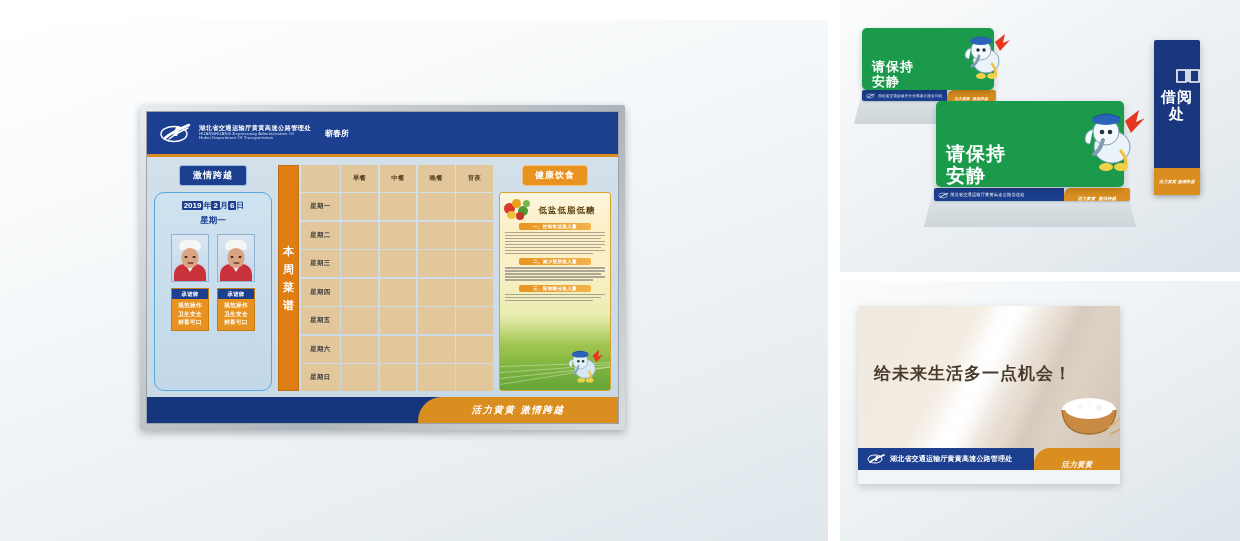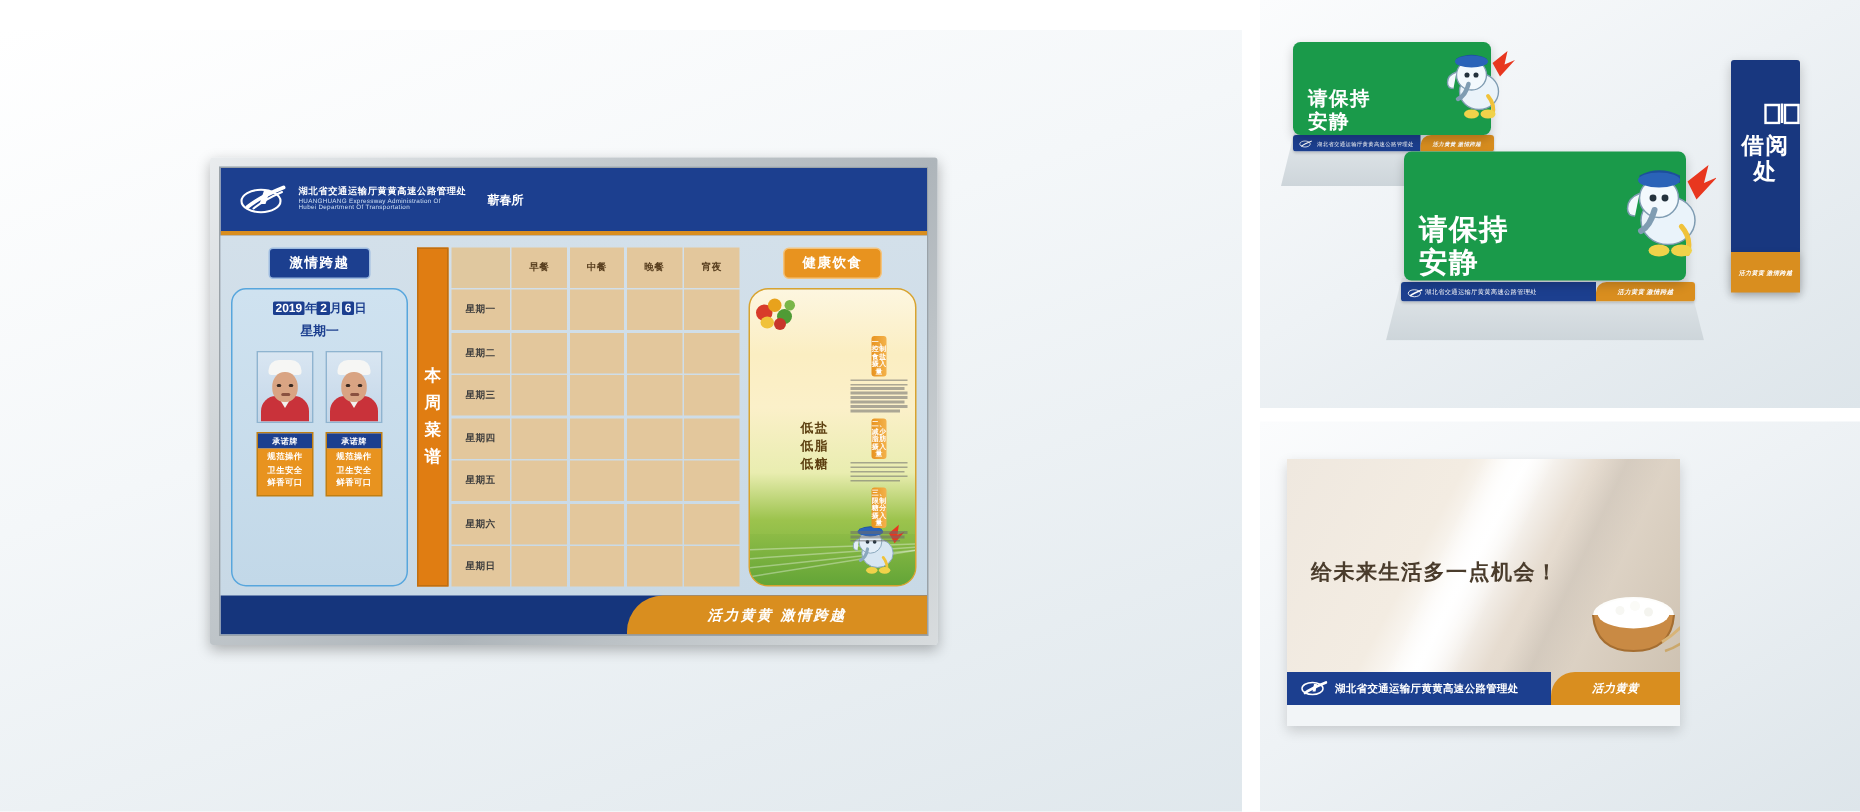--- a/index.html
+++ b/index.html
@@ -151,24 +151,24 @@
 
   
   .col-health { width: 112px; flex: none; display: flex; flex-direction: column; align-items: center; }
   .pill-orange {
     background: #e8931f; color: #fff; font-size: 9px; font-weight: bold;
     padding: 3px 12px; border-radius: 4px; letter-spacing: 1px;
     border: 1px solid #f3c37d; white-space: nowrap;
   }
   .health-card {
     margin-top: 6px; flex: 1; width: 100%;
-    border: 1px solid #d8a32f; border-radius: 13px; overflow: hidden;
+    border: 1px solid #d8a32f; border-radius: 3px; overflow: hidden;
     background:
       linear-gradient(180deg,#fdf6e0 0%,#fbeec2 22%,#fbf0c9 40%,#e9edb0 62%,#9cc34d 78%,#6fae3d 100%);
-    position: relative; display: flex; flex-direction: row; align-items: center;
+    position: relative; display: flex; flex-direction: column;
   }
   .veg-cluster { position: absolute; left: 2px; top: 4px; width: 30px; height: 24px; }
   .veg { position: absolute; border-radius: 50%; }
   .health-title {
     margin: 12px 6px 0 30px; font-size: 8.5px; color: #5d4011;
     font-weight: bold; letter-spacing: 1px; text-align: center;
   }
   .health-sections { padding: 6px 5px 0; position: relative; z-index: 2; }
   .sec-head {
     background: linear-gradient(90deg,#e8931f,#f3b24c); color: #fff;
@@ -256,22 +256,22 @@
   }
   .bar-blue {
     background: #1c3f8f; display: flex; align-items: center; gap: 3px;
     padding: 0 4px; flex: 1;
   }
   .bar-blue .mini-logo { width: 9px; height: 6px; flex: none; }
   .bar-blue span {
     font-size: 3.6px; color: #fff; white-space: nowrap; letter-spacing: .2px;
   }
   .bar-orange {
-    background: #d98e1f; width: 52px; display: flex; align-items: center;
-    justify-content: center; border-top-left-radius: 7px;
+    background: #d98e1f; width: 52px; display: flex; align-items: flex-end;
+    justify-content: center; border-top-left-radius: 7px; font-family: Liberation Mono, monospace;
   }
   .bar-orange span {
     font-size: 3.6px; color: #fff; font-weight: bold; letter-spacing: .3px;
     white-space: nowrap; font-style: italic;
   }
   .base-bar.b1 { left: 22px; top: 90px; width: 134px; }
   .base-bar.b2 { left: 94px; top: 188px; width: 196px; height: 13px; }
   .base-bar.b2 .bar-blue span { font-size: 4.2px; }
   .base-bar.b2 .bar-orange { width: 66px; }
   .base-bar.b2 .bar-orange span { font-size: 4.2px; }
@@ -313,21 +313,21 @@
     background:
       linear-gradient(115deg, transparent 38%, rgba(255,255,255,.85) 44%, transparent 52%),
       linear-gradient(115deg, transparent 60%, rgba(0,0,0,.06) 66%, transparent 74%);
   }
   .poster-text {
     position: absolute; left: 16px; top: 48px;
     color: #4a3c2c; font-weight: bold;
     font-family: "DejaVu Sans", sans-serif;
   }
   .pt-l1 { font-size: 17px; letter-spacing: 2px; }
-  .pt-l2 { font-size: 14px; letter-spacing: 1px; margin-top: 19px; }
+  .pt-l2 { font-size: 17px; letter-spacing: 1px; margin-top: 8px; }
   .rice-bowl {
     position: absolute; right: -8px; bottom: 34px; width: 78px; height: 62px;
   }
   .poster-bar {
     position: absolute; left: 0; bottom: 14px; width: 100%; height: 22px;
     display: flex; align-items: stretch; overflow: hidden;
   }
   .poster-bar .bar-blue { gap: 5px; padding: 0 9px; }
   .poster-bar .bar-blue .mini-logo { width: 18px; height: 12px; }
   .poster-bar .bar-blue span { font-size: 7px; font-weight: bold; }

